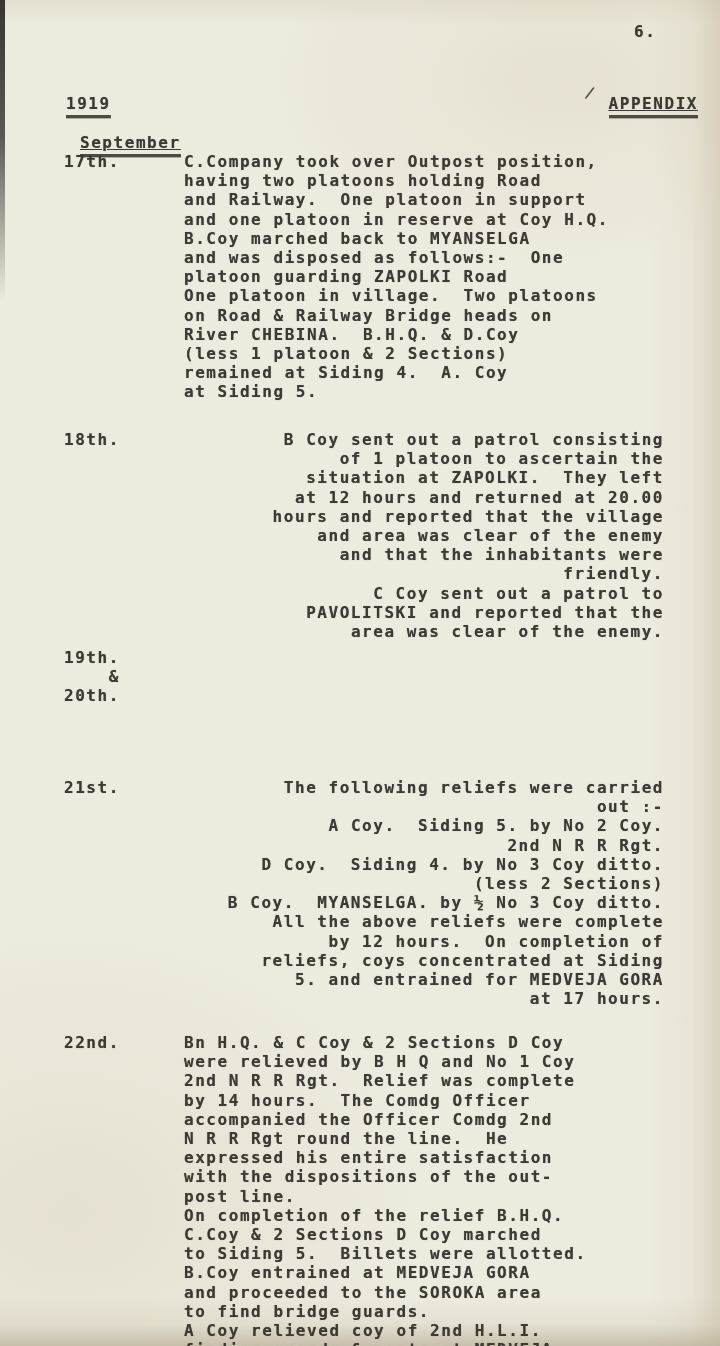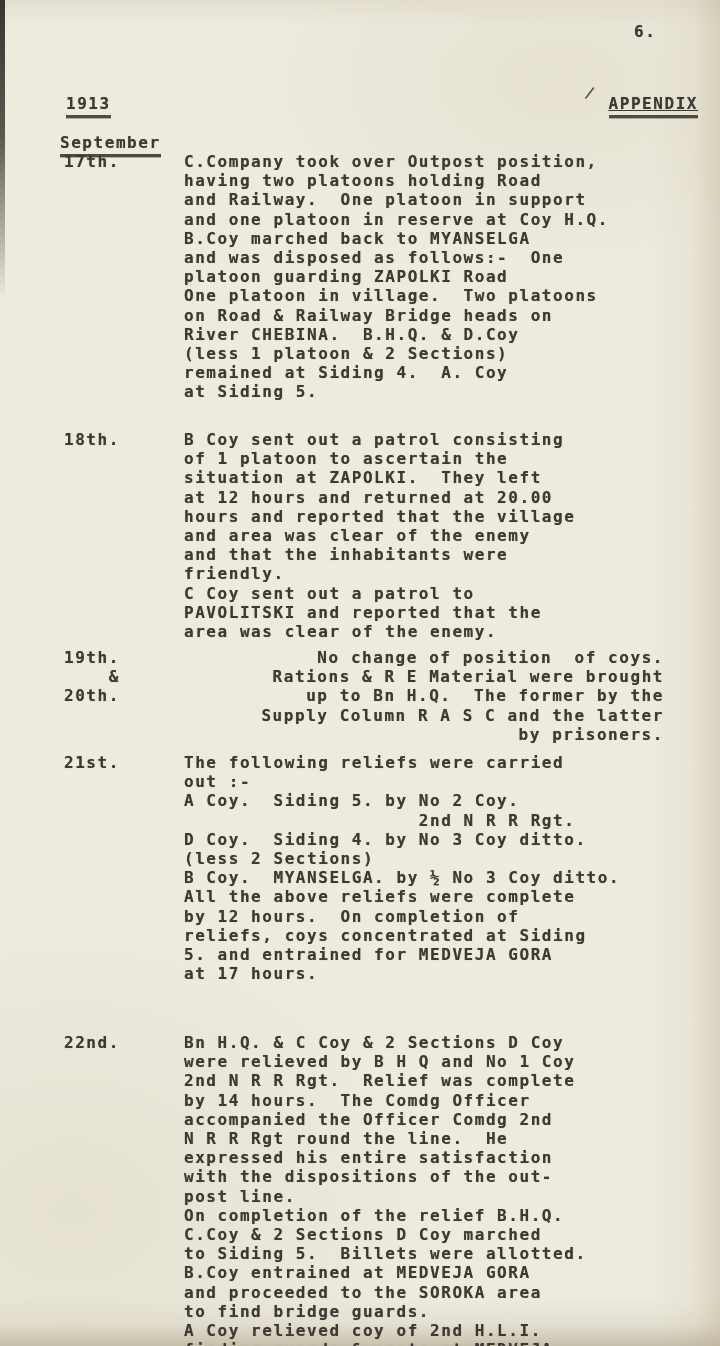--- a/index.html
+++ b/index.html
@@ -36,41 +36,41 @@
     font-size: 15px; opacity: 0.85;
   }
   .header-row { position: absolute; top: 94px; left: 0; width: 720px; }
   .year { position: absolute; left: 66px; top: 0; }
   .appendix { position: absolute; right: 22px; top: 0; text-decoration: underline; }
   .underlined {
     border-bottom: 3px solid rgba(61,58,51,0.9);
     padding-bottom: 2px;
     box-shadow: 0 1px 0 rgba(61,58,51,0.35);
   }
-  .month { position: absolute; top: 133px; left: 60px; }
+  .month { position: absolute; top: 133px; left: 80px; text-decoration: underline; }
   .entry { position: absolute; left: 64px; width: 600px; }
   .entry-date { position: absolute; left: 0; top: 0; }
   .entry-body { margin-left: 120px; }
   .entry-17 { top: 152px; }
-  .entry-18 { top: 430px; }
+  .entry-18 { top: 430px; text-align: right; }
   .entry-19-20 { top: 648px; text-align: right; }
-  .entry-21 { top: 753px; }
+  .entry-21 { top: 778px; text-align: right; }
   .entry-22 { top: 998px; margin-top: 35px; }
 </style>
 </head>
 <body>
 
 <div class="scan-edge-strip"></div>
 
 <div class="ink page-number">6.</div>
 
 <div class="ink pen-mark">/</div>
 
 <div class="header-row">
-  <span class="ink year underlined">1913</span>
+  <span class="ink year underlined">1919</span>
   <span class="ink appendix underlined">APPENDIX</span>
 </div>
 
 <div class="ink month underlined">September</div>
 
 <div class="entry entry-17">
   <div class="ink entry-date">17th.</div>
   <div class="ink entry-body">C.Company took over Outpost position,
 having two platoons holding Road
 and Railway.  One platoon in support
@@ -98,25 +98,20 @@
 friendly.
 C Coy sent out a patrol to
 PAVOLITSKI and reported that the
 area was clear of the enemy.</div>
 </div>
 
 <div class="entry entry-19-20">
   <div class="ink entry-date">19th.
  &amp;
 20th.</div>
-  <div class="ink entry-body">No change of position  of coys.
-Rations &amp; R E Material were brought
-up to Bn H.Q.  The former by the
-Supply Column R A S C and the latter
-by prisoners.</div>
 </div>
 
 <div class="entry entry-21">
   <div class="ink entry-date">21st.</div>
   <div class="ink entry-body">The following reliefs were carried
 out :-
 A Coy.  Siding 5. by No 2 Coy.
                      2nd N R R Rgt.
 D Coy.  Siding 4. by No 3 Coy ditto.
 (less 2 Sections)

